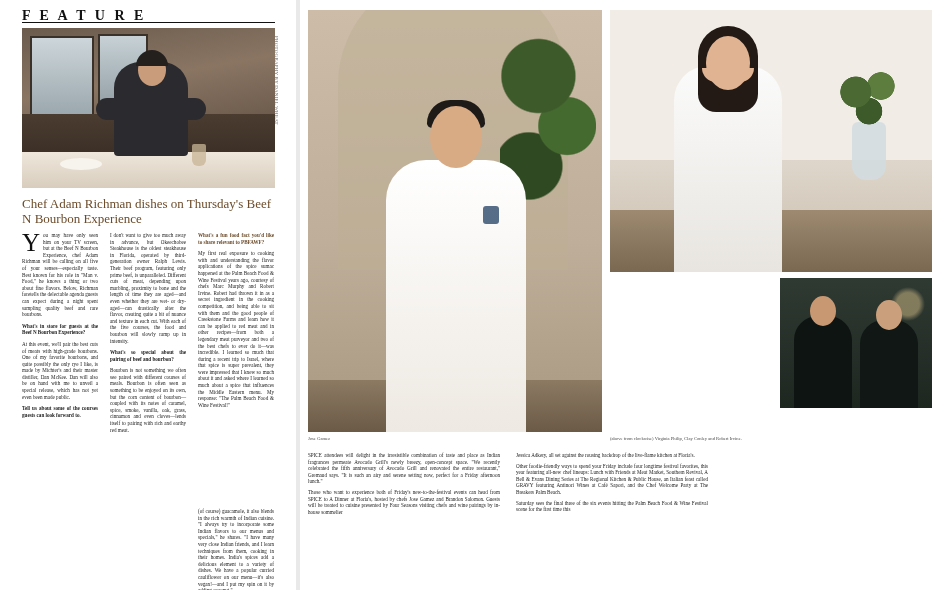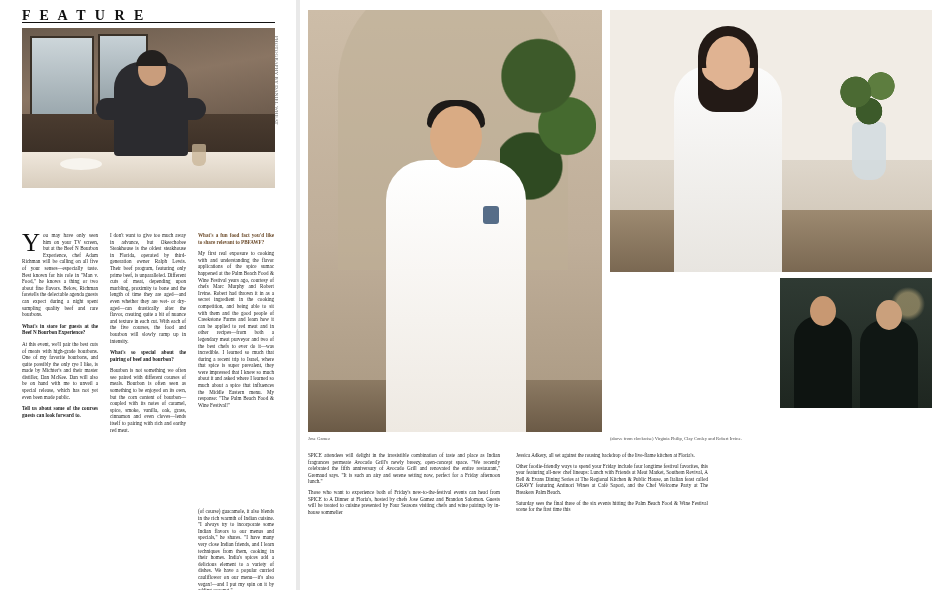--- a/index.html
+++ b/index.html
@@ -190,20 +190,21 @@
       <div class="table"></div>
       <div class="arm"></div>
       <div class="person"></div>
       <div class="head"></div>
       <div class="hair"></div>
       <div class="plate"></div>
       <div class="glass"></div>
     </div>
     <div class="photo-credit-left">PHOTOGRAPHY BY DANIEL WHEAT</div>
 
+    <div class="headline">Chef Adam Richman dishes on Thursday's Beef N Bourbon Experience</div>
 
     <div class="lcol lcol1">
       <p><span class="dropcap">Y</span><span>ou may have only seen him on your TV screen, but at the Beef N Bourbon Experience, chef Adam Richman will be calling on all five of your senses—especially taste. Best known for his role in "Man v. Food," he knows a thing or two about fine flavors. Below, Richman foretells the delectable agenda guests can expect during a night spent sampling quality beef and rare bourbons.</span></p>
       <p class="subhead">What's in store for guests at the Beef N Bourbon Experience?</p>
       <p>At this event, we'll pair the best cuts of meats with high-grade bourbons. One of my favorite bourbons, and quite possibly the only rye I like, is made by Michter's and their master distiller, Dan McKee. Dan will also be on hand with me to unveil a special release, which has not yet even been made public.</p>
       <p class="subhead">Tell us about some of the courses guests can look forward to.</p>
     </div>
 
     <div class="lcol lcol2">
       <p>I don't want to give too much away in advance, but Okeechobee Steakhouse is the oldest steakhouse in Florida, operated by third-generation owner Ralph Lewis. Their beef program, featuring only prime beef, is unparalleled. Different cuts of meat, depending upon marbling, proximity to bone and the length of time they are aged—and even whether they are wet- or dry-aged—can drastically alter the flavor, creating quite a bit of nuance and texture in each cut. With each of the five courses, the food and bourbon will slowly ramp up in intensity.</p>

